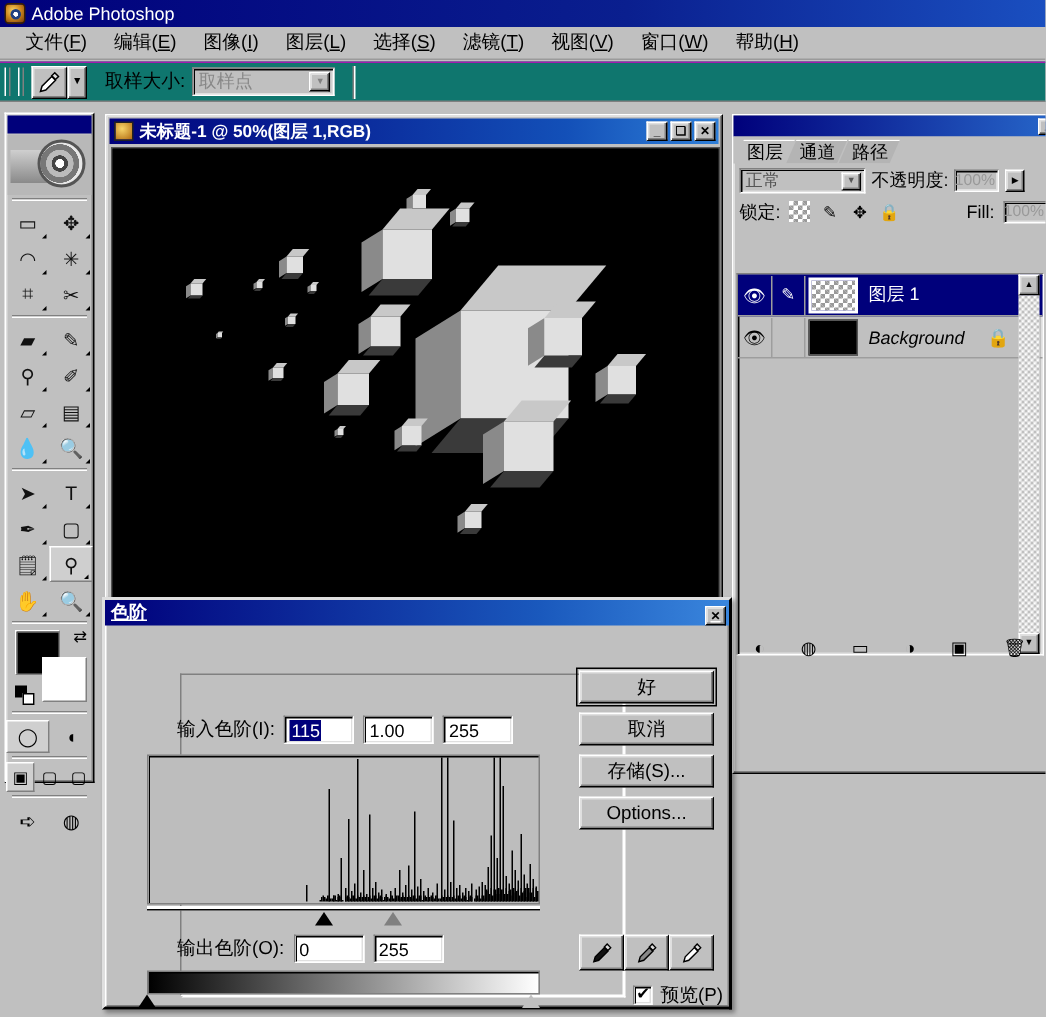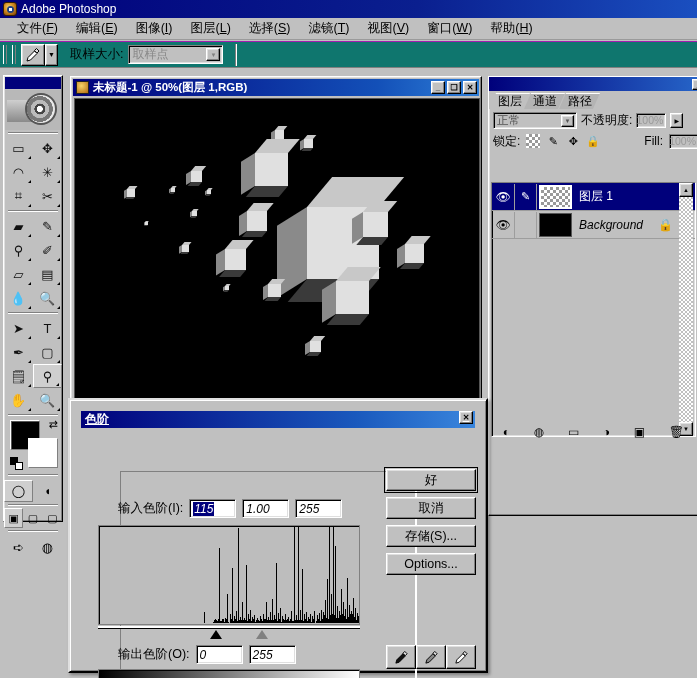--- a/index.html
+++ b/index.html
@@ -161,38 +161,38 @@
      linear-gradient(45deg,#fff 25%,transparent 25%,transparent 75%,#fff 75%),
      linear-gradient(45deg,#fff 25%,#c0c0c0 25%,#c0c0c0 75%,#fff 75%);
      background-size:4px 4px;background-position:0 0,2px 2px;}
   #lp-bottom{position:absolute;left:2px;bottom:72px;width:205px;height:22px;
     display:flex;align-items:center;justify-content:space-around;font-size:12px;}
 
   
   #levels{position:absolute;left:68px;top:398px;width:420px;height:275px;background:#c0c0c0;
      border:2px solid;border-color:#dfdfdf #000 #000 #dfdfdf;
      box-shadow: inset 1px 1px 0 #fff, inset -1px -1px 0 #808080, 2px 2px 3px rgba(0,0,0,.35);}
-  #lv-title{height:17px;margin:11px;background:linear-gradient(90deg,#00007b 0%,#1a59bd 70%,#3a86dd 100%);
-     color:#fff;font-weight:bold;font-size:12px;display:flex;align-items:flex-start;padding-left:4px;text-decoration:underline;}
+  #lv-title{height:17px;margin:0;background:linear-gradient(90deg,#00007b 0%,#1a59bd 70%,#3a86dd 100%);
+     color:#fff;font-weight:bold;font-size:12px;display:flex;align-items:flex-end;padding-left:4px;text-decoration:underline;}
   #lv-title .sp{flex:1;}
   #lv-body{position:relative;padding:6px 8px;}
   .grp{position:absolute;left:50px;top:32px;width:296px;height:215px;
      border:1px solid #808080;border-right-color:#fff;border-bottom-color:#fff;}
   .grp2{position:absolute;left:51px;top:33px;width:296px;height:215px;
      border:1px solid #fff;border-left-color:transparent;border-top-color:transparent;}
   .rowlbl{font-size:12.5px;}
   #chanrow{position:absolute;left:40px;top:32px;display:flex;align-items:center;gap:6px;z-index:3;}
   #chancombo{width:132px;height:20px;background:#fff;position:relative;display:flex;
      align-items:center;padding-left:4px;font-size:12px;}
   #chancombo .ab{position:absolute;right:2px;top:2px;width:16px;height:15px;background:#c0c0c0;
      display:flex;align-items:center;justify-content:center;font-size:7px;
      border:1px solid;border-color:#fff #000 #000 #fff;box-shadow:inset -1px -1px 0 #808080,inset 1px 1px 0 #dfdfdf;}
   #inrow{position:absolute;left:48px;top:60px;display:flex;align-items:center;gap:6px;z-index:3;}
   .lvnum{width:47px;height:19px;background:#fff;display:flex;align-items:center;
-     padding-left:3px;font-size:12px;font-style:italic;}
+     padding-left:3px;font-size:12px;}
   .lvnum.sel{ }
   .lvnum.sel span{background:#00007b;color:#fff;padding:0 1px;}
   #hist{position:absolute;left:28px;top:86px;width:262px;height:100px;background:#bdbdbd;
      border:1px solid #808080;box-shadow:inset 1px 1px 0 #000;}
   #histcanvas{position:absolute;left:1px;bottom:1px;width:258px;height:96px;}
   .bar{position:absolute;bottom:0;width:1px;background:#000;}
   #histbase{position:absolute;left:28px;top:187px;width:262px;height:3px;background:#fff;
      border-bottom:1px solid #000;}
   #sliders{position:absolute;left:28px;top:190px;width:262px;height:12px;}
   .tri{position:absolute;top:1px;width:0;height:0;border-left:6px solid transparent;

